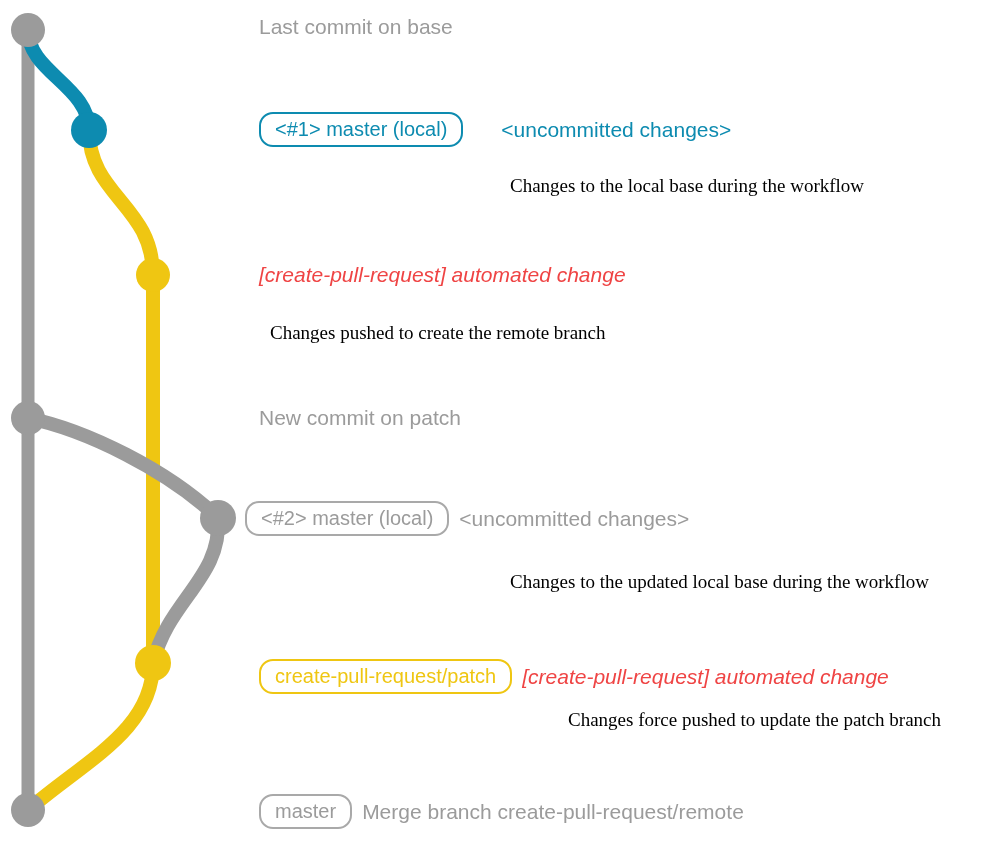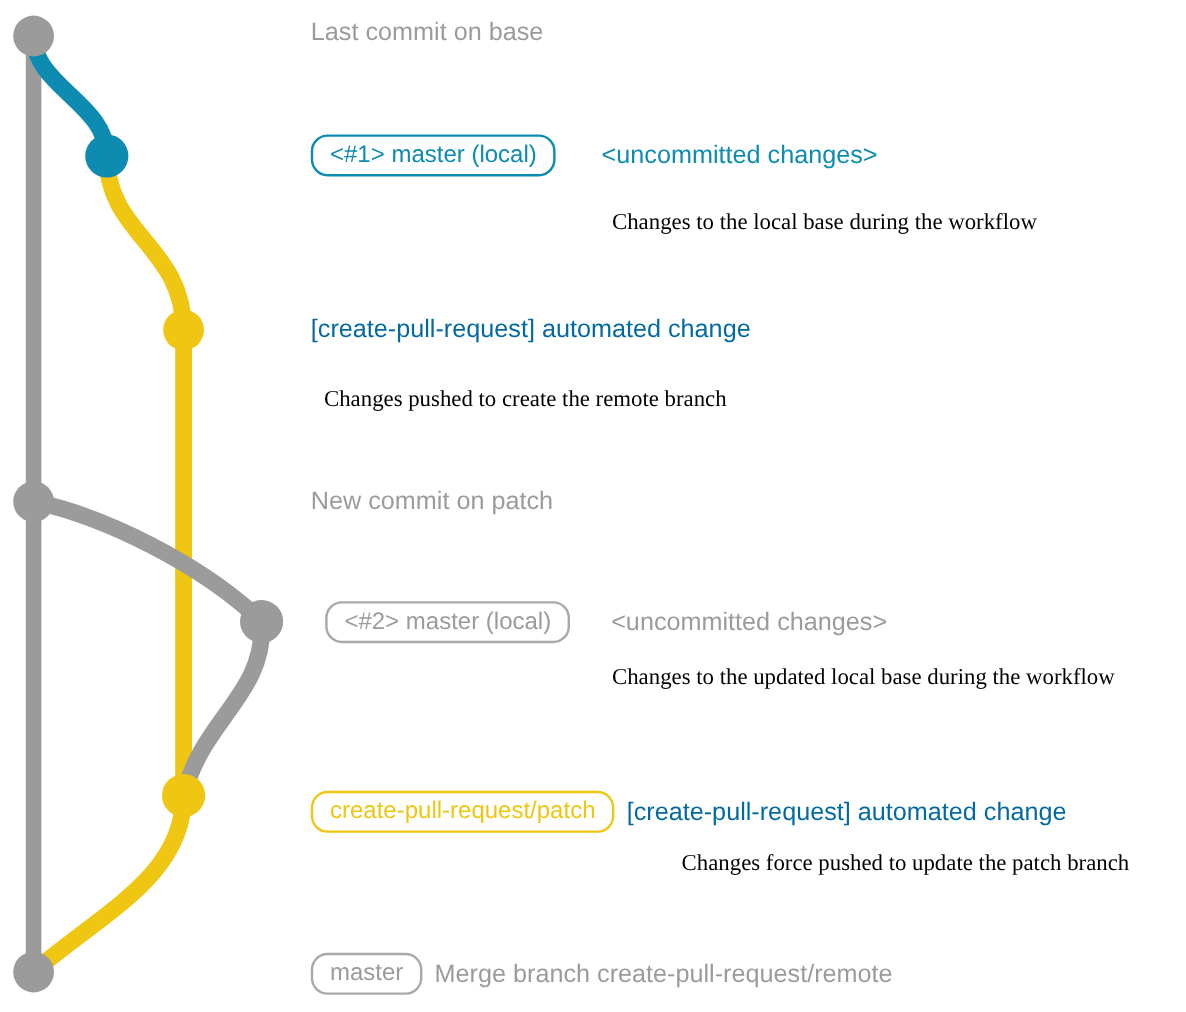--- a/index.html
+++ b/index.html
@@ -59,21 +59,21 @@
   .badge.gray {
     border-color: #a9a9a9;
     color: #9b9b9b;
   }
   .msg {
     font-size: 21px;
     line-height: 22px;
   }
   .msg.gray   { color: #9b9b9b; }
   .msg.blue   { color: #0d8bb0; }
-  .msg.yellow { color: #0369a1; }
+  .msg.yellow { color: #ef4444; font-style: italic; }
   .desc {
     font-family: "Liberation Serif", serif;
     font-size: 19px;
     line-height: 20px;
     color: #000000;
     margin-top: 26px;
   }
 </style>
 </head>
 <body>
@@ -117,25 +117,25 @@
 
   <div class="row" style="left:259px; top:264px;">
     <span class="msg yellow">[create-pull-request] automated change</span>
   </div>
   <div class="subrow desc" style="left:270px; top:297px;text-align:center;">Changes pushed to create the remote branch</div>
 
   <div class="row" style="left:259px; top:407px;">
     <span class="msg gray">New commit on patch</span>
   </div>
 
-  <div class="row" style="left:271px; top:501px;gap:24px;">
+  <div class="row" style="left:245px; top:501px;">
     <span class="badge gray">&lt;#2&gt; master (local)</span>
     <span class="msg gray">&lt;uncommitted changes&gt;</span>
   </div>
-  <div class="subrow desc" style="left:510px; top:529px;">Changes to the updated local base during the workflow</div>
+  <div class="subrow desc" style="left:510px; top:546px;">Changes to the updated local base during the workflow</div>
 
   <div class="row" style="left:259px; top:659px;text-align:center;">
     <span class="badge yellow">create-pull-request/patch</span>
     <span class="msg yellow">[create-pull-request] automated change</span>
   </div>
   <div class="subrow desc" style="left:568px; top:684px;">Changes force pushed to update the patch branch</div>
 
   <div class="row" style="left:259px; top:794px;">
     <span class="badge gray">master</span>
     <span class="msg gray">Merge branch create-pull-request/remote</span>

